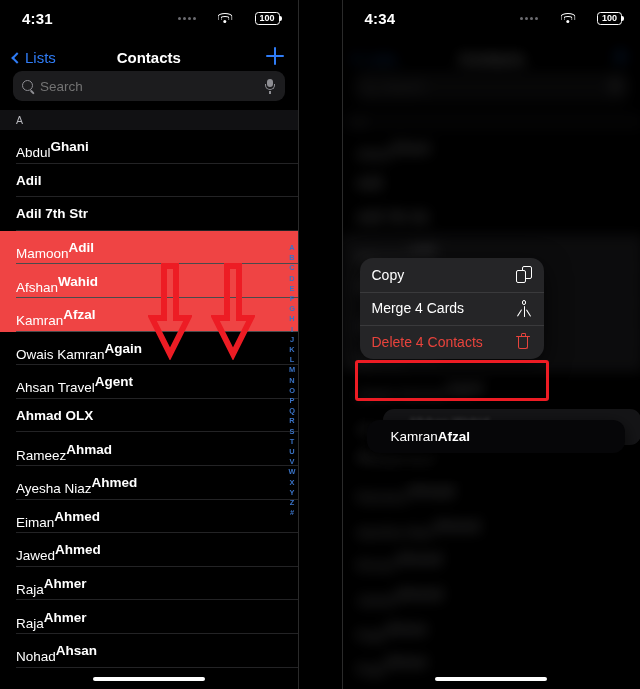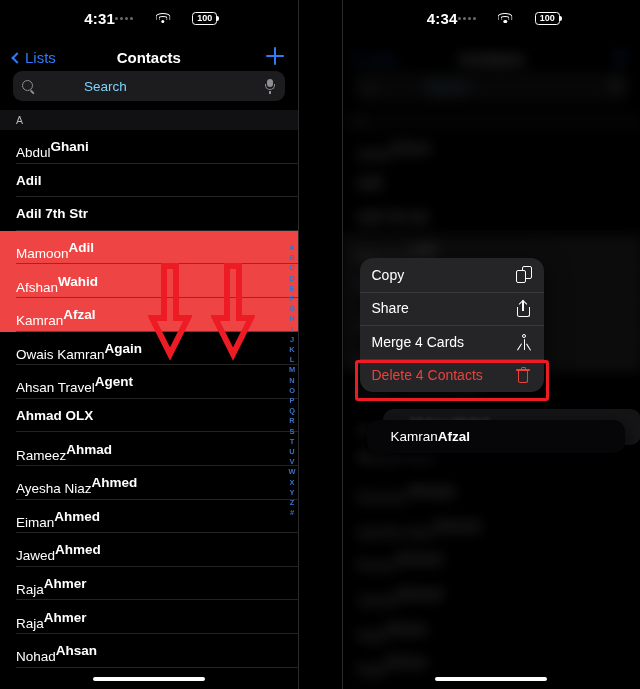--- a/index.html
+++ b/index.html
@@ -20,21 +20,21 @@
     border-left: 1px solid #2a2a2a;
     border-right: 1px solid #2a2a2a;
   }
   .phone.left { border-left: none; }
   .phone.right { border-right: none; margin-left: 43px; }
 
   
   .statusbar {
     position: relative; height: 36px;
     display: flex; align-items: center;
-    justify-content: center;
+    justify-content: space-between;
     padding: 0 18px 0 22px;
   }
   .status-time {
     color: #fff; font-size: 15px; font-weight: bold;
     letter-spacing: .2px;
   }
   .status-right { display: flex; align-items: center; gap: 22px; }
   .sig-dots { display: flex; gap: 2px; align-items: flex-end; }
   .sig-dots i {
     display: block; width: 3px; height: 3px;
@@ -99,21 +99,21 @@
   .mag { position: relative; width: 12px; height: 12px; flex: none; }
   .mag:before {
     content: ""; position: absolute; left: 0; top: 0;
     width: 9px; height: 9px; border: 1.5px solid #8e8e93; border-radius: 50%;
   }
   .mag:after {
     content: ""; position: absolute; right: 0px; bottom: 0px;
     width: 4.5px; height: 1.5px; background: #8e8e93;
     transform: rotate(45deg); border-radius: 1px;
   }
-  .search-ph { color: #7dd3fc; font-size: 13.5px; flex: 1; margin-left: 44px; }
+  .search-ph { color: #737373; font-size: 13.5px; flex: 1; }
   .mic { position: relative; width: 11px; height: 15px; flex: none; }
   .mic .cap {
     position: absolute; left: 2.6px; top: 0;
     width: 5.6px; height: 8.6px; background: #8e8e93; border-radius: 3px;
   }
   .mic .arc {
     position: absolute; left: 0.3px; top: 5.2px;
     width: 10px; height: 6px;
     border: 1.4px solid #8e8e93; border-top: none;
     border-radius: 0 0 6px 6px;
@@ -571,28 +571,20 @@
 
     <div class="ctx-menu" id="ctx-menu">
         <div class="ctx-item">
           <span class="lbl">Copy</span>
           <span class="ctx-icon ic-copy">
             <span class="back"></span>
             <span class="front"></span>
           </span>
         </div>
         <div class="ctx-item">
-          <span class="lbl">Share</span>
-          <span class="ctx-icon ic-share">
-            <span class="box"></span>
-            <span class="stem"></span>
-            <span class="head"></span>
-          </span>
-        </div>
-        <div class="ctx-item">
           <span class="lbl">Merge 4 Cards</span>
           <span class="ctx-icon ic-merge">
             <span class="hd"></span>
             <span class="l1"></span>
             <span class="l2"></span>
             <span class="l3"></span>
           </span>
         </div>
         <div class="ctx-item destructive">
           <span class="lbl">Delete 4 Contacts</span>

